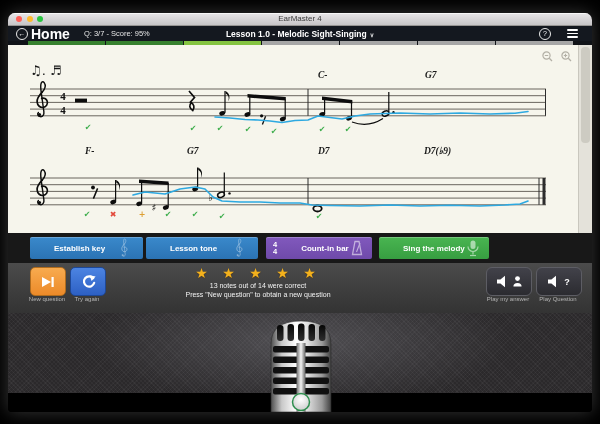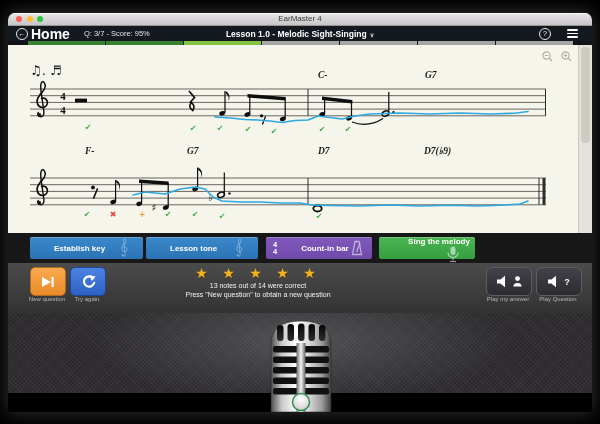--- a/index.html
+++ b/index.html
@@ -283,21 +283,21 @@
           <span>4</span>
       </span>
       <span class="lbl" style="text-align:right;">Count-in bar</span>
       <span class="icon">
         <svg width="15" height="16">
           <path d="M3.5,14.5 L6,1.5 H10 L12.5,14.5 Z" fill="none" stroke="#fff" stroke-width="1.3"></path>
           <line x1="7.5" y1="12" x2="11" y2="3" stroke="#fff" stroke-width="1.1"></line>
         </svg>
       </span>
     </div>
-    <div class="task t-green" style="left:371px;width:96px;flex-direction:column;">
+    <div class="task t-green" style="left:371px;width:110px;">
       <span class="lbl">Sing the melody</span>
       <span class="icon">
         <svg width="16" height="17">
           <rect x="5.5" y="0.5" width="5" height="8.5" rx="2.5" fill="#fff"></rect>
           <path d="M3,6.5 a5,5 0 0 0 10,0" fill="none" stroke="#fff" stroke-width="1.2"></path>
           <line x1="8" y1="12" x2="8" y2="14.5" stroke="#fff" stroke-width="1.2"></line>
           <line x1="5" y1="15.5" x2="11" y2="15.5" stroke="#fff" stroke-width="1.2"></line>
         </svg>
       </span>
     </div>

